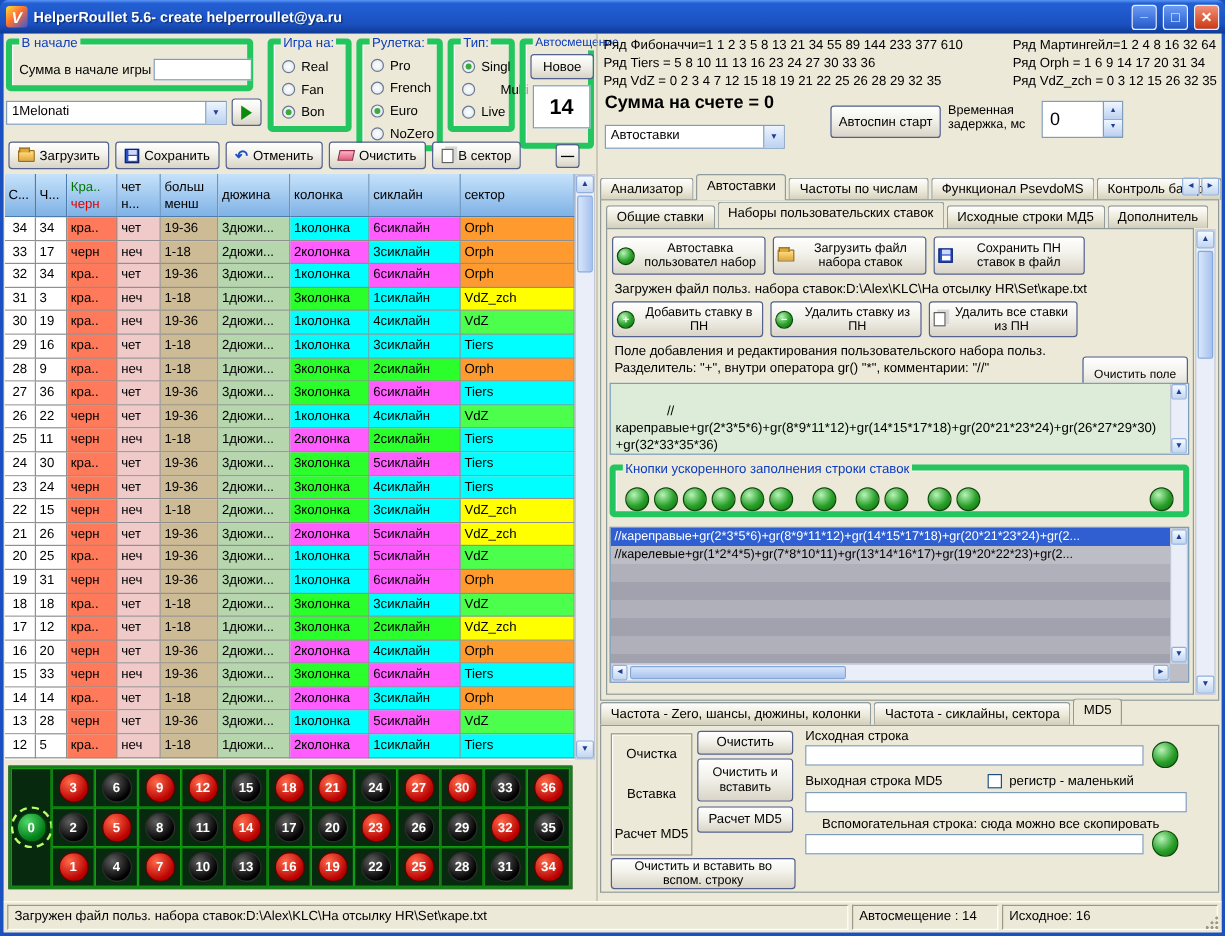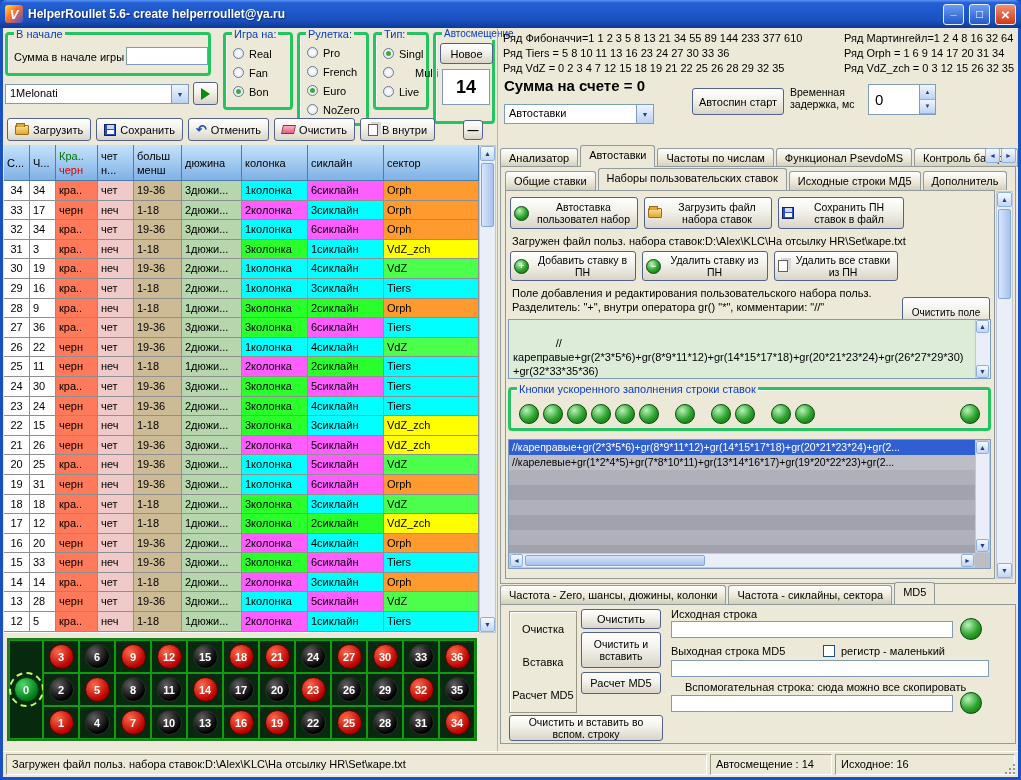--- a/index.html
+++ b/index.html
@@ -17,21 +17,21 @@
   .winbtn.close{background:linear-gradient(#f09078,#cc3810);}
   .winbtn.min::after{content:"_";position:relative;top:-4px;}
   .winbtn.max::after{content:"□";font-size:12px;}
   .winbtn.close::after{content:"×";font-size:15px;}
   .frame{position:absolute;left:3px;right:3px;top:28px;bottom:3px;background:#ece9d8;overflow:hidden;}
   .main{position:absolute;left:0;right:0;top:0;bottom:26px;}
   .left-col{position:absolute;left:0;top:0;width:494px;height:100%;}
   .right-col{position:absolute;left:494px;top:0;right:0;height:100%;border-left:1px solid #b8b5a4;}
 
   .lbl{font-size:11px;color:#000;white-space:nowrap;}
-  .grp{position:absolute;border:3px solid #22c55e;border-radius:4px;box-shadow:inset 1px 1px 0 #fff;}
+  .grp{position:absolute;border:5px solid #22c55e;border-radius:4px;box-shadow:inset 1px 1px 0 #fff;}
   .legend{position:absolute;top:-7px;left:6px;background:#ece9d8;color:#0a3cc0;font-size:11px;line-height:12px;padding:0 2px;white-space:nowrap;}
   .btn{background:linear-gradient(180deg,#ffffff,#f2f1ea 45%,#d9d4c6);border:1px solid #53618f;border-radius:3px;
     font-size:11px;display:flex;align-items:center;justify-content:center;gap:4px;color:#000;text-align:center;}
   .input{background:#fff;border:1px solid #7f9db9;font-size:11px;padding:1px 3px;}
   .combo{position:absolute;background:#fff;border:1px solid #7f9db9;font-size:11px;display:flex;align-items:stretch;}
   .combo .val{flex:1;padding:2px 0 0 4px;overflow:hidden;white-space:nowrap;}
   .combo .drop{width:17px;background:linear-gradient(#eef4fe,#bcd2f2);border-left:1px solid #7f9db9;display:flex;align-items:center;justify-content:center;color:#20408a;}
   .combo .drop::after{content:"▼";font-size:7px;}
   .radio-row{display:flex;align-items:center;gap:5px;font-size:11px;height:19px;padding-left:6px;}
   .radio{width:11px;height:11px;border-radius:50%;border:1px solid #6a7a92;background:radial-gradient(#fff,#dde3ec);position:relative;flex:0 0 auto;}
@@ -245,21 +245,21 @@
             <div class="btn">
               <div class="tbic ic-undo-icon"></div>
               <div>Отменить</div>
             </div>
             <div class="btn">
               <div class="tbic ic-eraser-icon"></div>
               <div>Очистить</div>
             </div>
             <div class="btn">
               <div class="tbic ic-clipboard-icon"></div>
-              <div>В внутри</div>
+              <div>В сектор</div>
             </div>
           </div>
         <div class="btn minusbtn">
           <span>—</span>
         </div>
 
         <div class="twrap">
           <div class="tinner">
             <div class="trow thead">
               <div>

